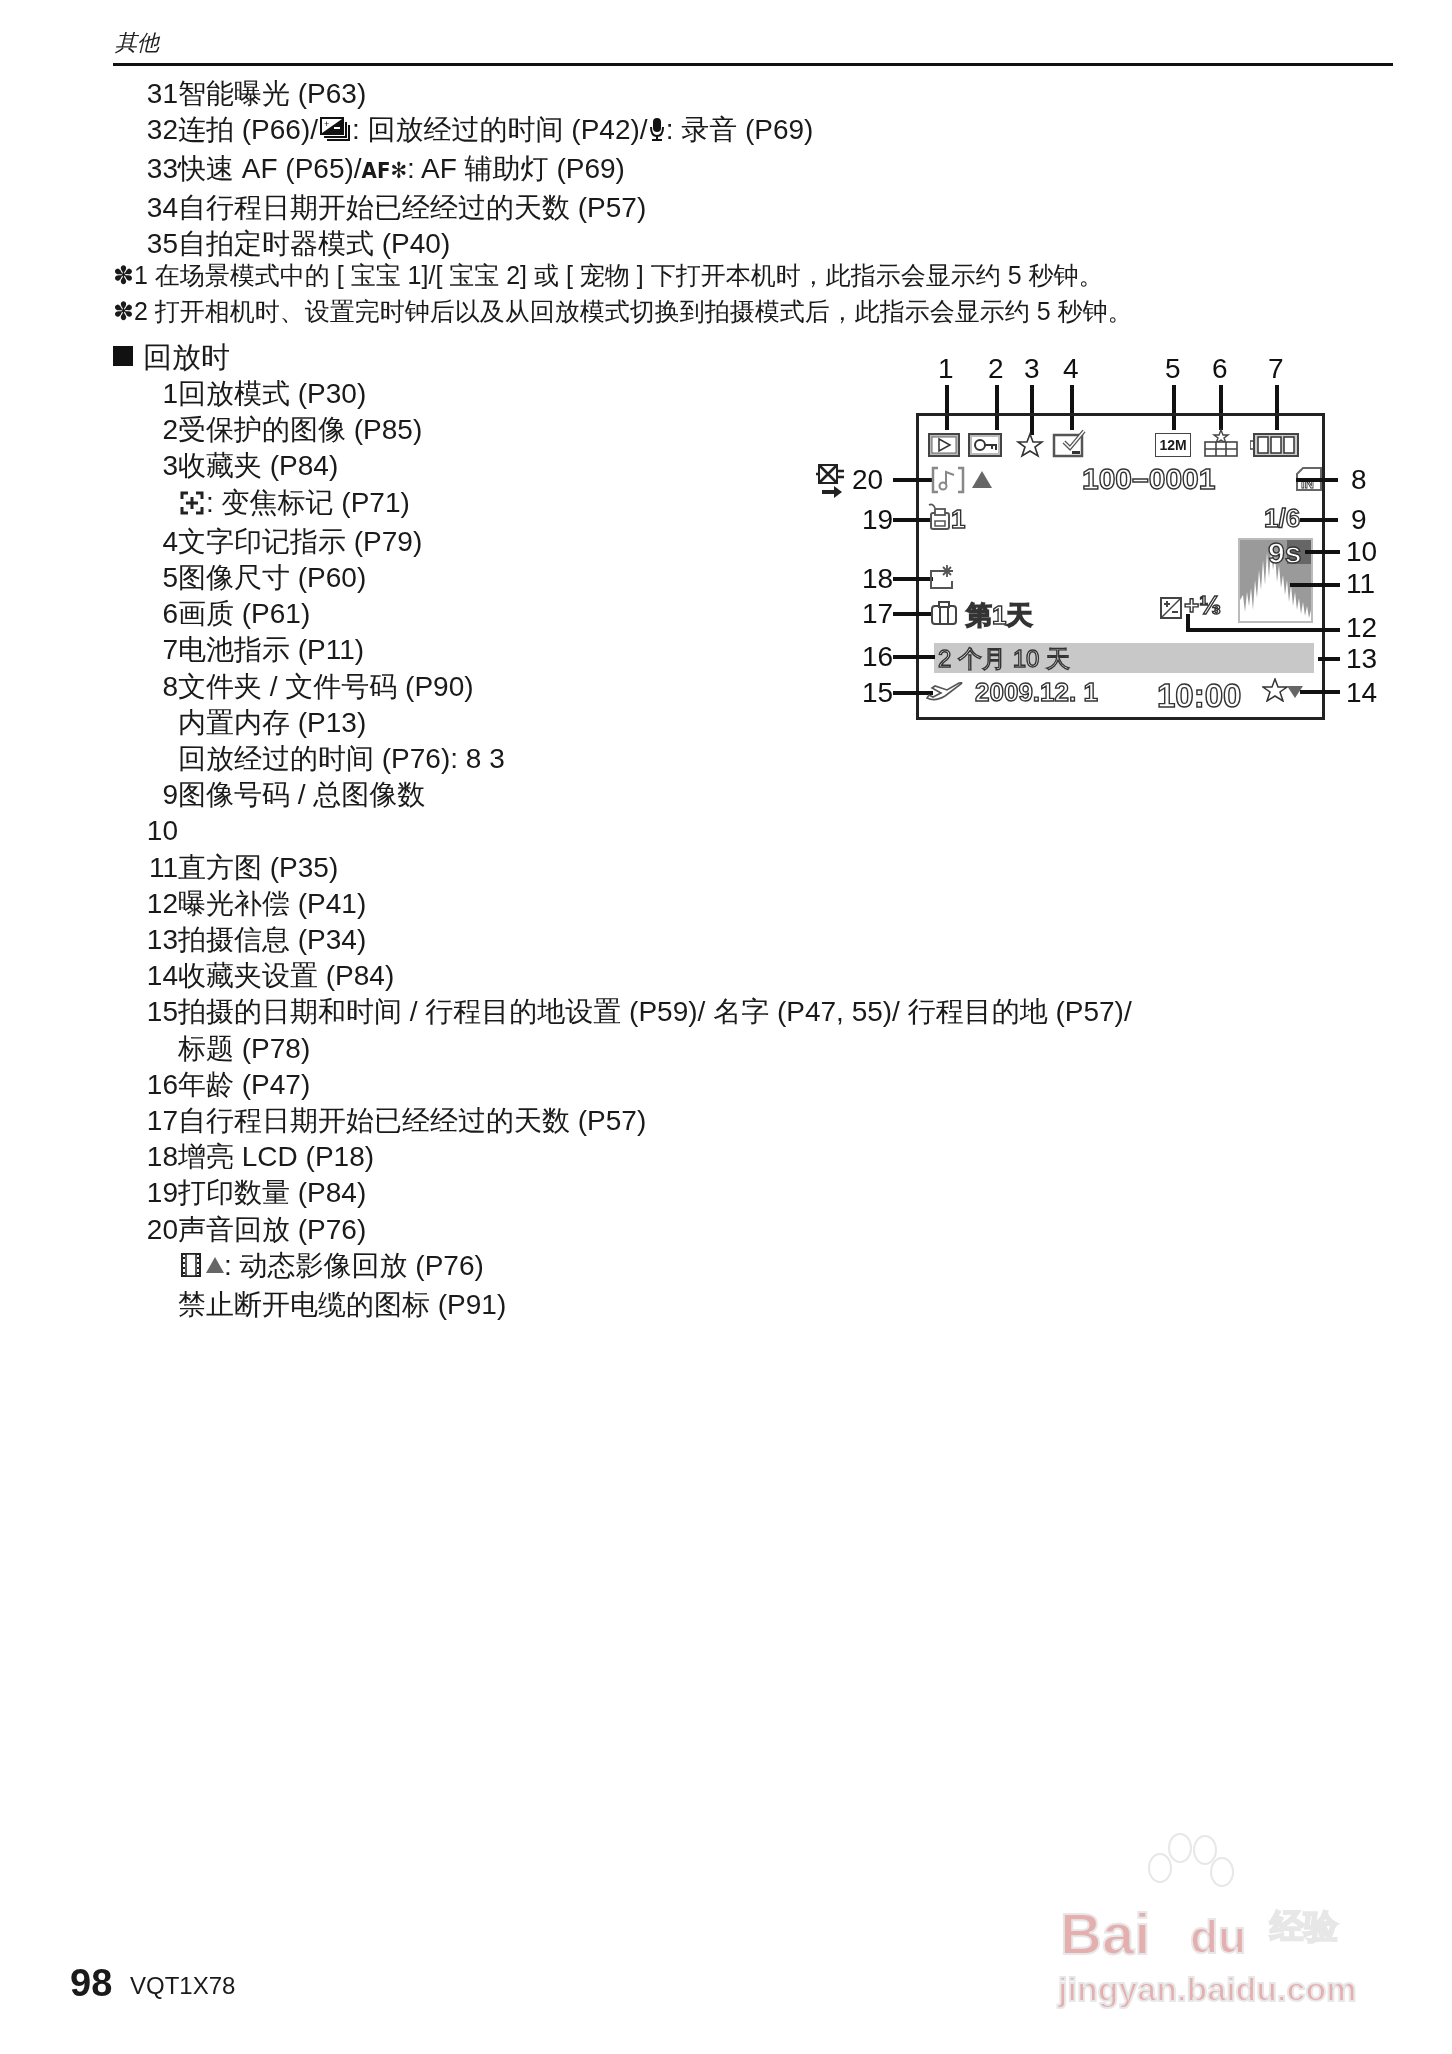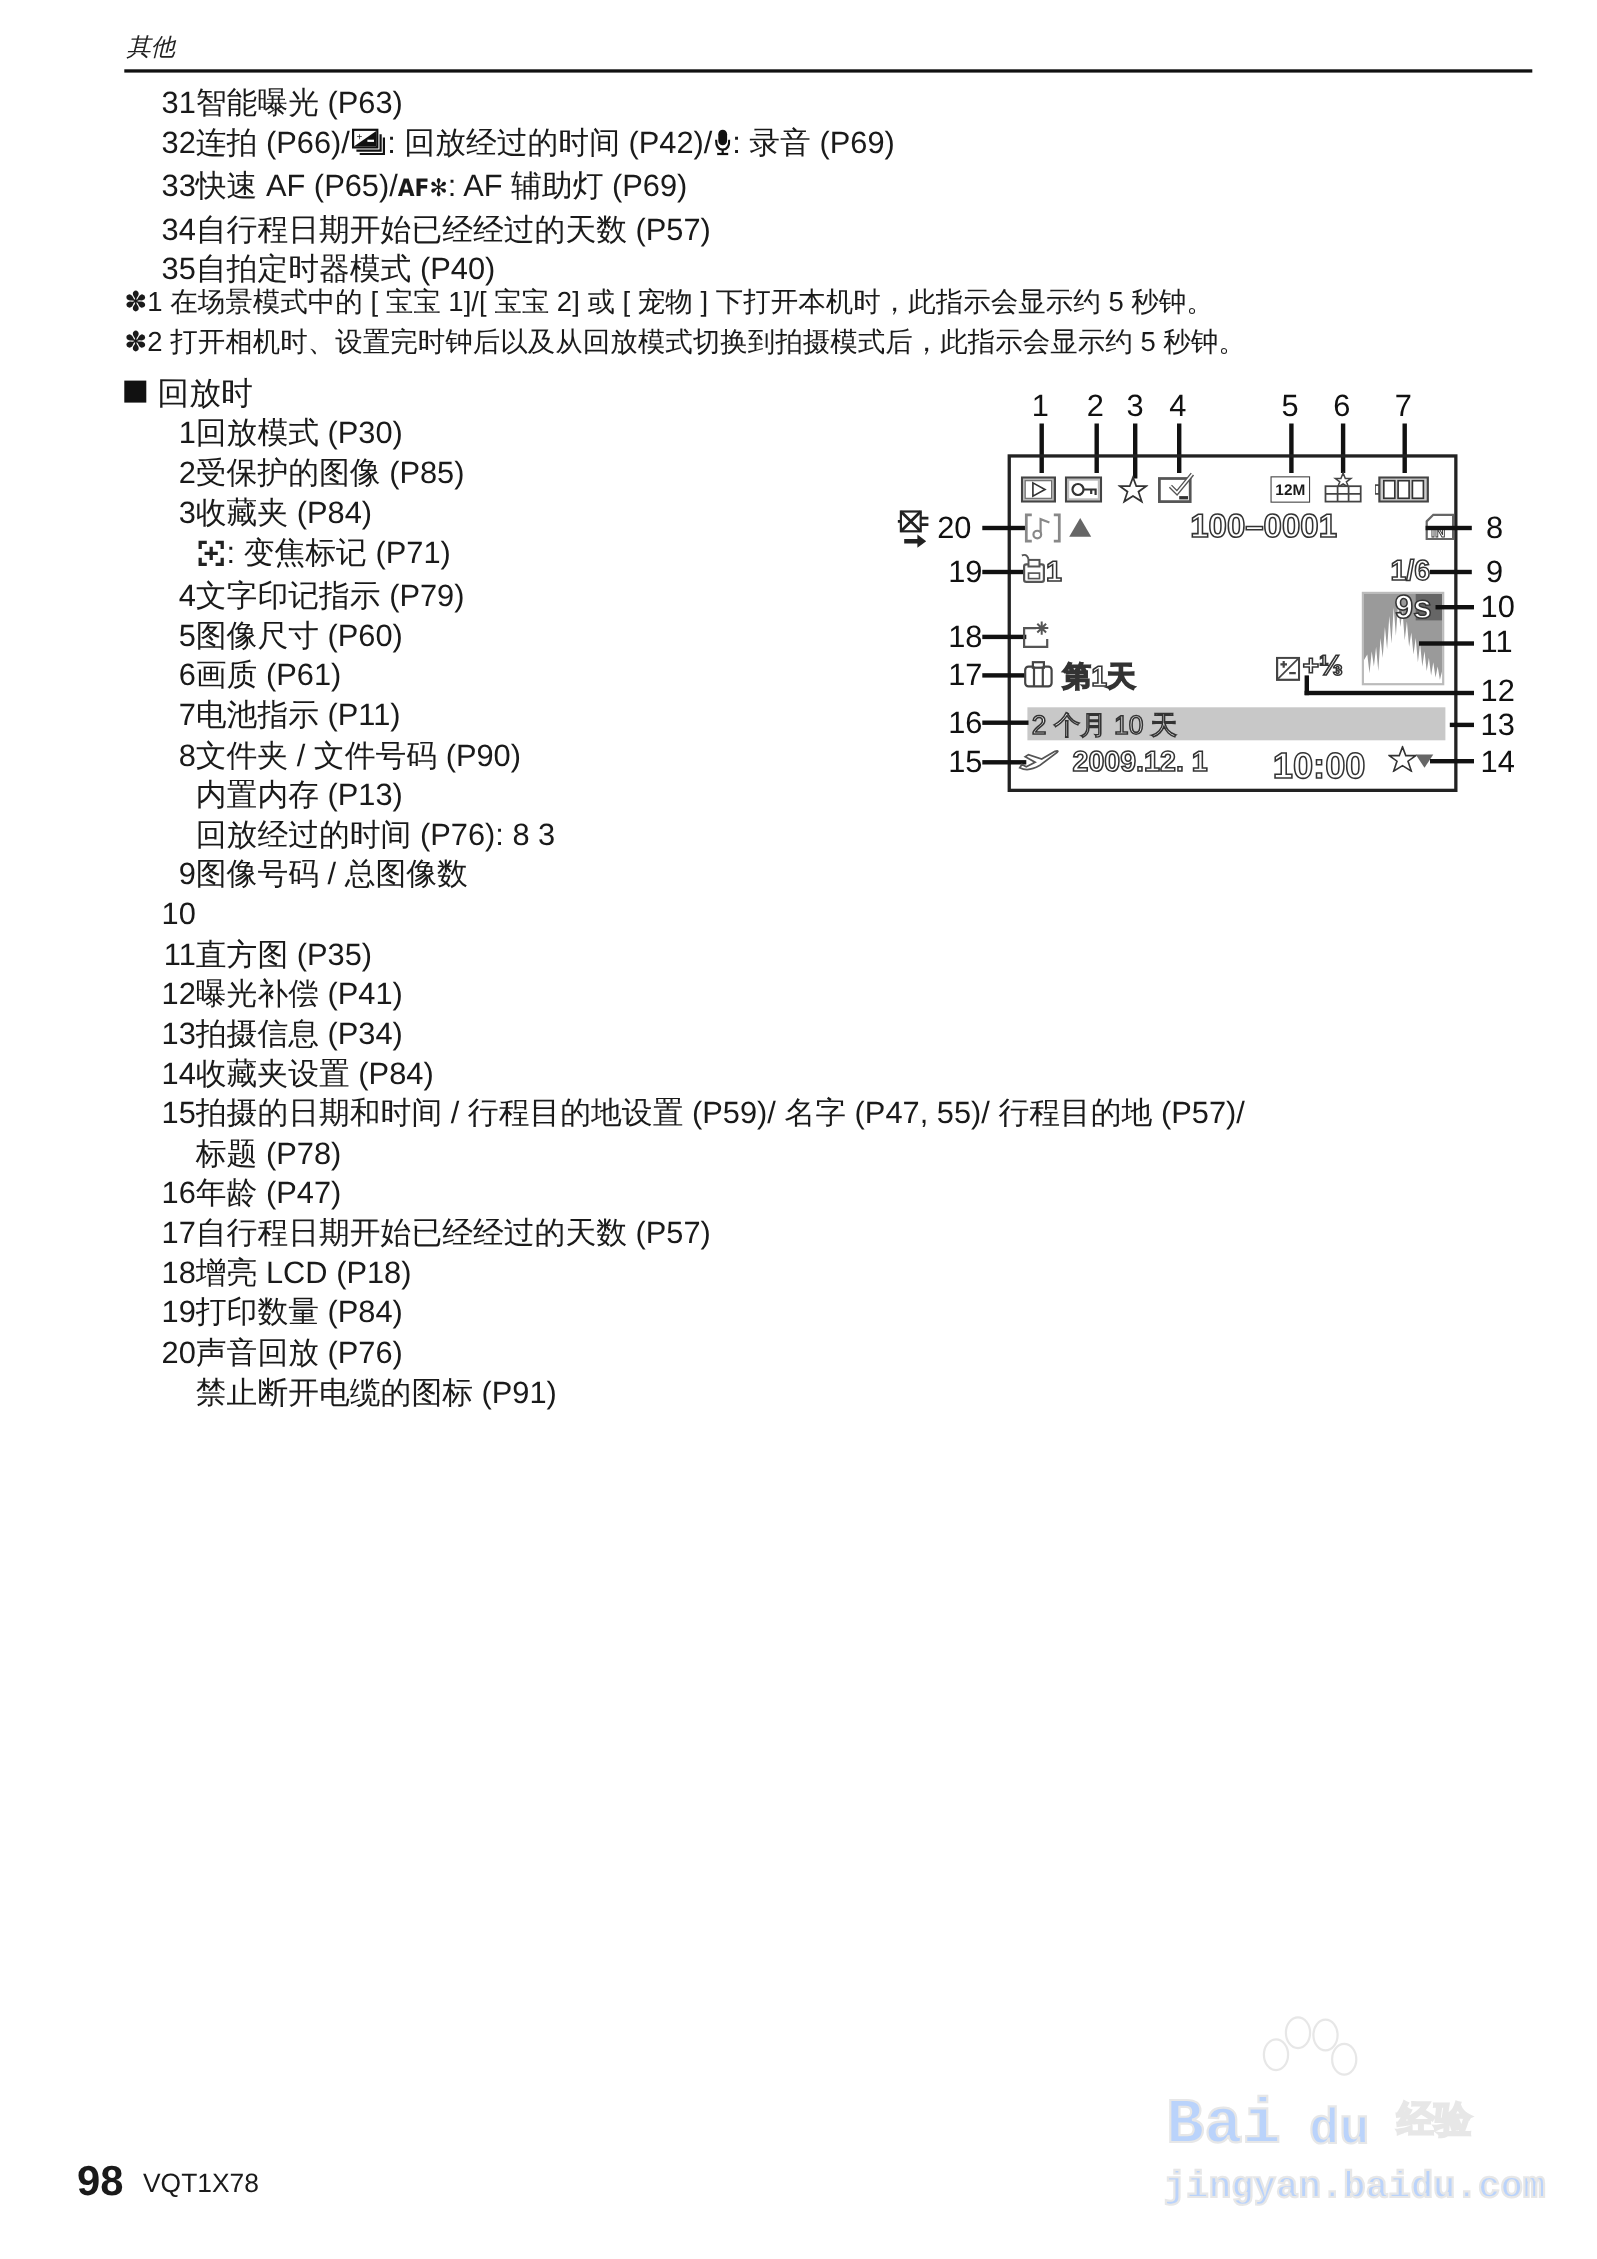--- a/index.html
+++ b/index.html
@@ -27,21 +27,21 @@
   .vline { position:absolute; width:4px; background:#111; }
   .hline { position:absolute; height:4px; background:#111; }
   .outline-text { color:#fff; -webkit-text-stroke:1.4px #333; font-weight:bold; font-family:"Liberation Sans", sans-serif; }
   .age-bar { position:absolute; left:934px; top:643px; width:380px; height:30px; background:#c8c8c8; }
   .hist { position:absolute; left:1238px; top:538px; width:75px; height:85px; border:2px solid #bbb; box-sizing:border-box; background:#fff; overflow:hidden; }
 
   .footer-page { position:absolute; left:70px; top:1962px; font-size:38px; font-weight:bold; }
   .footer-code { position:absolute; left:130px; top:1972px; font-size:24px; }
 
   .watermark { position:absolute; left:1030px; top:1830px; width:330px; height:170px; opacity:0.35; }
-  .wm-text { position:absolute; font-weight:bold; color:#3b82f6;font-family:Liberation Mono, monospace; -webkit-text-stroke:2px #bbb; }
+  .wm-text { position:absolute; font-weight:bold; color:#b91c1c; -webkit-text-stroke:2px #bbb; }
 </style>
 </head>
 <body>
 
 <div class="header-title">其他</div>
 <div class="header-rule"></div>
 
 <div class="list" style="top:76px;">
   <div class="row">
     <span class="num">31</span>
@@ -182,20 +182,28 @@
   <div class="row">
       <span class="num">19</span>
       <span class="txt">打印数量 (P84)</span>
     </div>
   <div class="row">
       <span class="num">20</span>
       <span class="txt">声音回放 (P76)</span>
     </div>
   <div class="row">
       <span class="num"></span>
+      <span class="txt"><span class="ico-inline"><svg width="22" height="26" viewBox="0 0 22 26">
+            <rect x="2" y="2" width="18" height="22" fill="#fff" stroke="#222" stroke-width="2"></rect>
+            <rect x="6" y="2" width="10" height="22" fill="#fff" stroke="#222" stroke-width="1.5"></rect>
+            <path d="M3 6 H5 M3 11 H5 M3 16 H5 M3 21 H5 M17 6 H19 M17 11 H19 M17 16 H19 M17 21 H19" stroke="#222" stroke-width="2"></path>
+          </svg></span><span class="grey-tri"></span><span>: 动态影像回放 (P76)</span></span>
+    </div>
+  <div class="row">
+      <span class="num"></span>
       <span class="txt">禁止断开电缆的图标 (P91)</span>
     </div>
 </div>
 
 <div>
 
   <div class="callout" style="left:938px;top:355px;">1</div>
   <div class="callout" style="left:988px;top:355px;">2</div>
   <div class="callout" style="left:1024px;top:355px;">3</div>
   <div class="callout" style="left:1063px;top:355px;">4</div>

